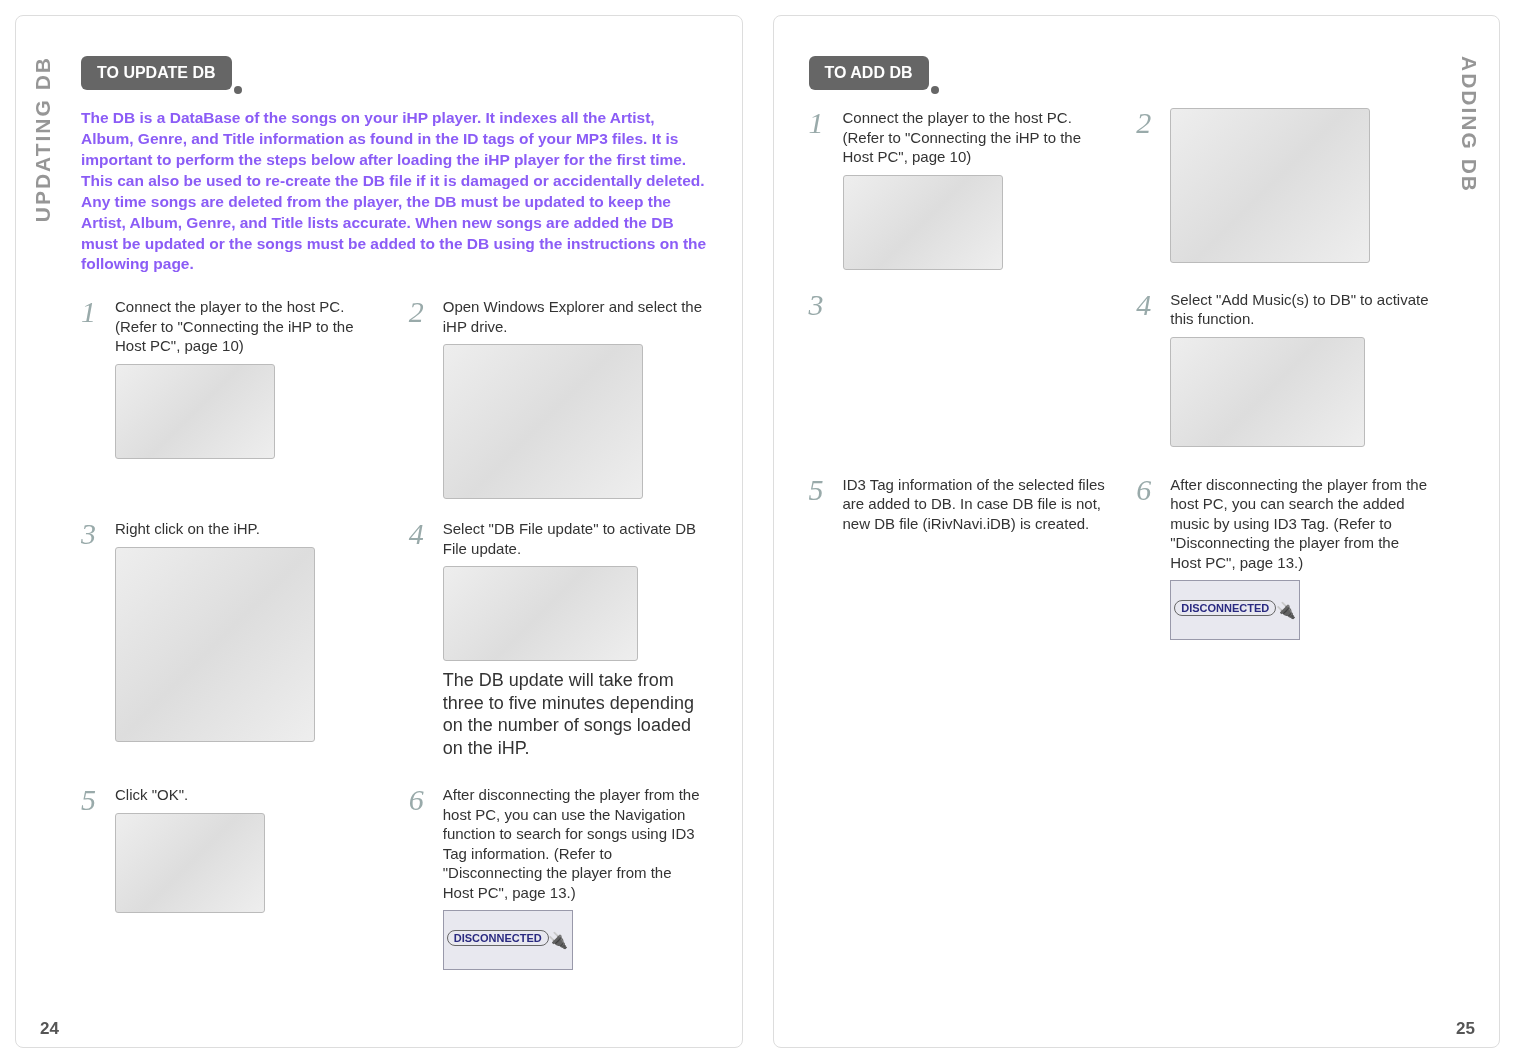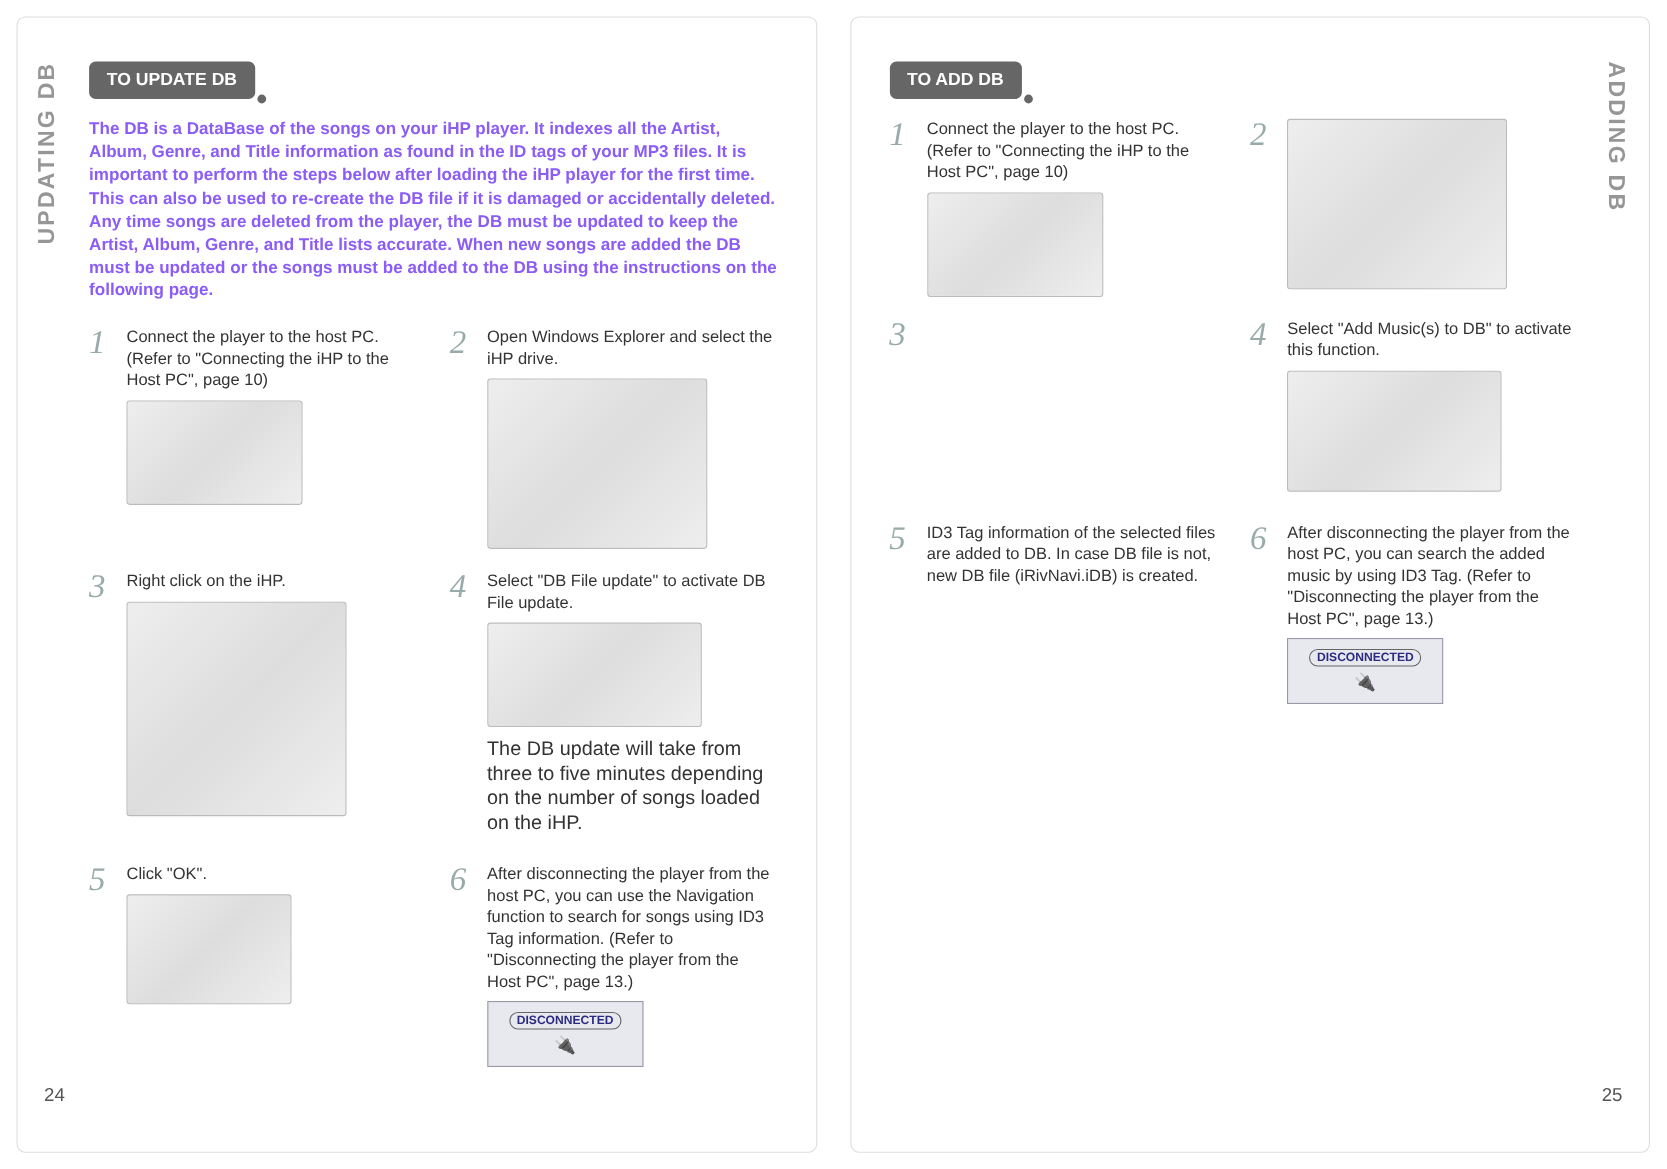--- a/index.html
+++ b/index.html
@@ -103,38 +103,38 @@
       justify-content: center;
       color: #888;
       font-size: 10px;
     }
     .ph-device { width: 160px; height: 95px; }
     .ph-explorer { width: 200px; height: 155px; }
     .ph-explorer-tall { width: 200px; height: 195px; }
     .ph-dialog-s { width: 195px; height: 95px; margin-bottom:8px;}
     .ph-dialog-m { width: 150px; height: 100px; }
     .ph-disconnect {
-      width: 142px; height: 60px;
+      width: 130px; height: 60px;
       background: #e8e8ef;
       border:1px solid #99a;
       display:flex;
-      flex-direction:column;
+      flex-direction:row;
       align-items:center;
       justify-content:center;
     }
     .disc-text{
       font-weight:bold; font-size:11px; color:#2a2a80;
       border:1px solid #666; border-radius:8px; padding:1px 6px;
       margin-bottom:4px;
     }
     .page-num {
       position: absolute;
-      bottom: 41px;
+      bottom: 8px;
       font-size: 17px;
-      font-weight: normal;
+      font-weight: bold;
       color: #555;
     }
     .page-left .page-num { left: 24px; }
     .page-right .page-num { right: 24px; }
     .heading-wrap { display:flex; }
   </style>
 </head>
 <body>
 
 <div class="page page-left">

